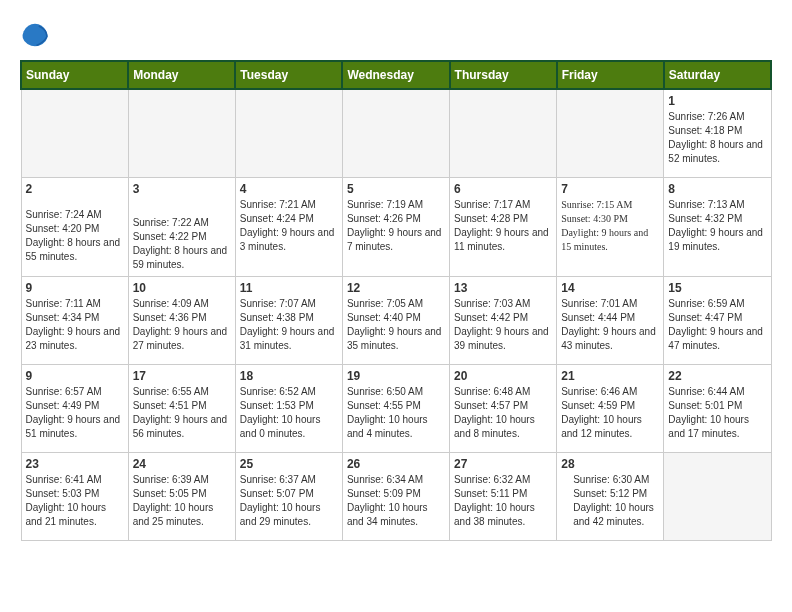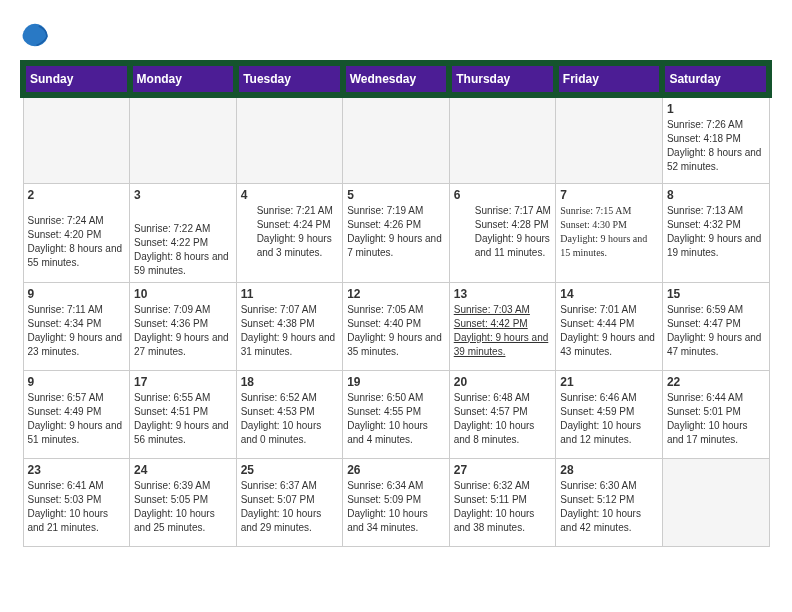--- a/index.html
+++ b/index.html
@@ -45,27 +45,27 @@
     .location {
       font-size: 14px;
       color: #555;
     }
     table {
       width: 100%;
       border-collapse: collapse;
       table-layout: fixed;
     }
     thead th {
-      background-color: #4c1d95;
+      background-color: #4d7c0f;
       color: #fff;
       font-size: 12px;
       font-weight: bold;
       padding: 6px 4px;
       text-align: left;
-      border: 6px solid #14532d;
+      border: 2px solid #14532d;
     }
     td {
       border: 1px solid #ccc;
       vertical-align: top;
       padding: 4px 4px;
       font-size: 10.5px;
       color: #333;
       height: 88px;
       background: #fff;
     }
@@ -137,33 +137,33 @@
 Daylight: 8 hours and 55 minutes.</div>
         </td>
         <td>
           <div class="day-num">3</div>
           <div class="day-info" style="white-space: pre-line; margin-top: 20px;">Sunrise: 7:22 AM
 Sunset: 4:22 PM
 Daylight: 8 hours and 59 minutes.</div>
         </td>
         <td>
           <div class="day-num">4</div>
-          <div class="day-info" style="white-space: pre-line; margin-left: 16px;">Sunrise: 7:21 AM
+          <div class="day-info" style="white-space: pre-line;">Sunrise: 7:21 AM
 Sunset: 4:24 PM
 Daylight: 9 hours and 3 minutes.</div>
         </td>
         <td>
           <div class="day-num">5</div>
           <div class="day-info" style="white-space: pre-line;">Sunrise: 7:19 AM
 Sunset: 4:26 PM
 Daylight: 9 hours and 7 minutes.</div>
         </td>
         <td>
           <div class="day-num">6</div>
-          <div class="day-info" style="white-space: pre-line; margin-left: 21px;">Sunrise: 7:17 AM
+          <div class="day-info" style="white-space: pre-line;">Sunrise: 7:17 AM
 Sunset: 4:28 PM
 Daylight: 9 hours and 11 minutes.</div>
         </td>
         <td>
           <div class="day-num">7</div>
           <div class="day-info" style="white-space: pre-line; font-family: Liberation Serif, serif;">Sunrise: 7:15 AM
 Sunset: 4:30 PM
 Daylight: 9 hours and 15 minutes.</div>
         </td>
         <td>
@@ -175,39 +175,39 @@
       </tr>
       <tr>
         <td>
           <div class="day-num">9</div>
           <div class="day-info" style="white-space: pre-line;">Sunrise: 7:11 AM
 Sunset: 4:34 PM
 Daylight: 9 hours and 23 minutes.</div>
         </td>
         <td>
           <div class="day-num">10</div>
-          <div class="day-info" style="white-space: pre-line;">Sunrise: 7:09 AM
+          <div class="day-info" style="white-space: pre-line;">Sunrise: 4:09 AM
 Sunset: 4:36 PM
 Daylight: 9 hours and 27 minutes.</div>
         </td>
         <td>
           <div class="day-num">11</div>
           <div class="day-info" style="white-space: pre-line;">Sunrise: 7:07 AM
 Sunset: 4:38 PM
 Daylight: 9 hours and 31 minutes.</div>
         </td>
         <td>
           <div class="day-num">12</div>
           <div class="day-info" style="white-space: pre-line;">Sunrise: 7:05 AM
 Sunset: 4:40 PM
 Daylight: 9 hours and 35 minutes.</div>
         </td>
         <td>
           <div class="day-num">13</div>
-          <div class="day-info" style="white-space: pre-line; text-decoration: underline;">Sunrise: 7:03 AM
+          <div class="day-info" style="white-space: pre-line;">Sunrise: 7:03 AM
 Sunset: 4:42 PM
 Daylight: 9 hours and 39 minutes.</div>
         </td>
         <td>
           <div class="day-num">14</div>
           <div class="day-info" style="white-space: pre-line;">Sunrise: 7:01 AM
 Sunset: 4:44 PM
 Daylight: 9 hours and 43 minutes.</div>
         </td>
         <td>
@@ -226,21 +226,21 @@
         </td>
         <td>
           <div class="day-num">17</div>
           <div class="day-info" style="white-space: pre-line;">Sunrise: 6:55 AM
 Sunset: 4:51 PM
 Daylight: 9 hours and 56 minutes.</div>
         </td>
         <td>
           <div class="day-num">18</div>
           <div class="day-info" style="white-space: pre-line;">Sunrise: 6:52 AM
-Sunset: 4:53 PM
+Sunset: 1:53 PM
 Daylight: 10 hours and 0 minutes.</div>
         </td>
         <td>
           <div class="day-num">19</div>
           <div class="day-info" style="white-space: pre-line;">Sunrise: 6:50 AM
 Sunset: 4:55 PM
 Daylight: 10 hours and 4 minutes.</div>
         </td>
         <td>
           <div class="day-num">20</div>
@@ -287,20 +287,20 @@
 Daylight: 10 hours and 34 minutes.</div>
         </td>
         <td>
           <div class="day-num">27</div>
           <div class="day-info" style="white-space: pre-line;">Sunrise: 6:32 AM
 Sunset: 5:11 PM
 Daylight: 10 hours and 38 minutes.</div>
         </td>
         <td>
           <div class="day-num">28</div>
-          <div class="day-info" style="white-space: pre-line;">Sunrise: 6:30 AM
+          <div class="day-info" style="white-space: pre-line; margin-left: 12px;">Sunrise: 6:30 AM
 Sunset: 5:12 PM
 Daylight: 10 hours and 42 minutes.</div>
         </td>
         <td class="empty"></td>
       </tr>
     </tbody>
 </table>
 
 </body></html>

